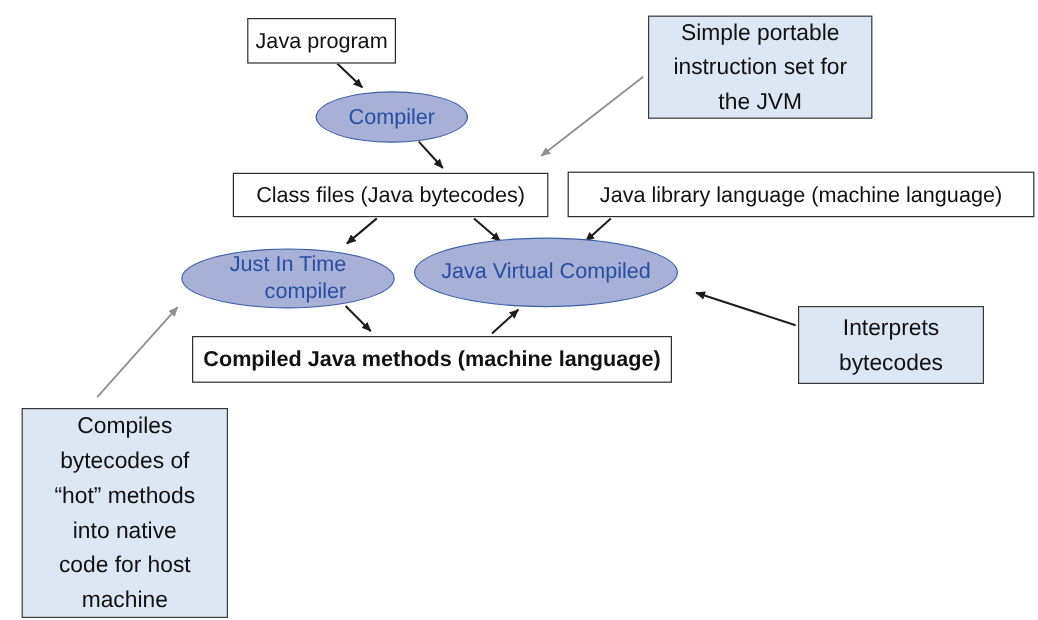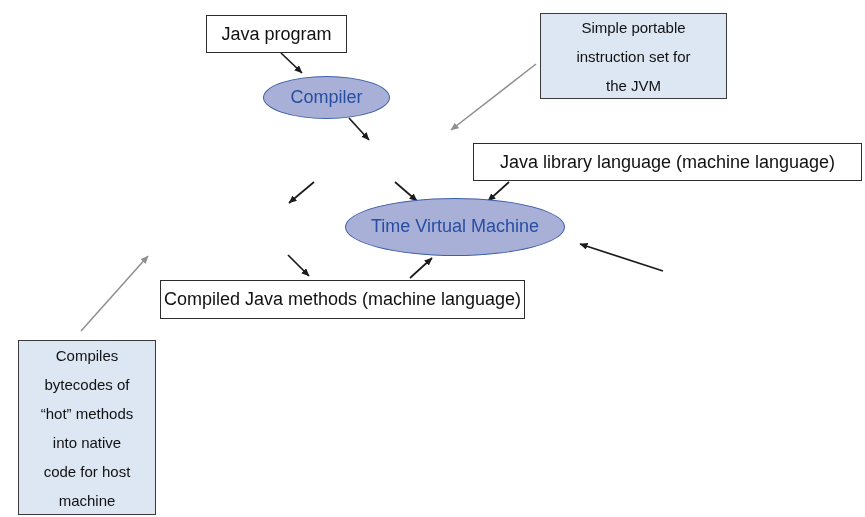--- a/index.html
+++ b/index.html
@@ -60,46 +60,46 @@
     text-align:right;
     white-space:pre-line;
     line-height:1.2;
   }
   .annotation{
     position:absolute;
     box-sizing:border-box;
     background:var(--annotation-fill);
     border:1.8px solid var(--annotation-border);
     color:var(--text);
-    font-size:15px;
+    font-size:19px;
     display:flex;
     align-items:center;
     justify-content:center;
     text-align:center;
     white-space:pre-line;
     line-height:29px;
   }
   .stroke-black{stroke:var(--arrow-black);stroke-width:1.7;}
   .stroke-gray{stroke:var(--arrow-gray);stroke-width:1.5;}
   .head-black{fill:var(--arrow-black);}
   .head-gray{fill:var(--arrow-gray);}
 
   
-  #java-program     {left:206px; top:15px;  width:141px; height:38px;}
+  #java-program     {left:206px; top:15px;  width:124px; height:38px;}
   #class-files      {left:194px; top:144px; width:263px; height:37px;}
   #java-library     {left:473px; top:143px; width:389px; height:38px;}
-  #compiled-methods {left:160px; top:280px; width:365px; height:39px;}
+  #compiled-methods {left:160px; top:280px; width:400px; height:39px;font-weight:bold;}
 
   #compiler {left:263px; top:76px;  width:127px; height:43px;}
   #jit      {left:151px; top:207px; width:178px; height:50px;}
   #jvm      {left:345px; top:198px; width:220px; height:58px;}
 
   #simple-portable {left:540px; top:13px;  width:187px; height:86px;}
   #interprets      {left:665px; top:255px; width:155px; height:65px;}
-  #compiles-hot    {left:18px;  top:340px; width:138px; height:175px;}
+  #compiles-hot    {left:18px;  top:340px; width:172px; height:175px;}
 </style>
 </head>
 <body>
 
 <div class="canvas">
 
   <svg class="arrow-layer" viewBox="0 0 865 517" xmlns="http://www.w3.org/2000/svg">
     <defs>
       <marker id="ah-black" class="head-black" markerWidth="9" markerHeight="8" refX="7.5" refY="3.5" orient="auto" markerUnits="userSpaceOnUse">
         <path d="M0,0 L8,3.5 L0,7 z" class="head-black"></path>
@@ -118,32 +118,37 @@
     <line class="stroke-black" x1="410" y1="278" x2="432" y2="258" marker-end="url(#ah-black)"></line>
     <line class="stroke-black" x1="663" y1="271" x2="580" y2="244" marker-end="url(#ah-black)"></line>
     <line class="stroke-gray" x1="536" y1="64" x2="451" y2="130" marker-end="url(#ah-gray)"></line>
     <line class="stroke-gray" x1="81" y1="331" x2="148" y2="256" marker-end="url(#ah-gray)"></line>
   </svg>
 
   <div id="java-program" class="node">Java program</div>
 
   <div id="compiler" class="ellipse">Compiler</div>
 
+  <div id="class-files" class="node">Class files (Java bytecodes)</div>
 
   <div id="java-library" class="node">Java library language (machine language)</div>
 
+  <div id="jit" class="ellipse">Just In Time
+compiler</div>
 
-  <div id="jvm" class="ellipse">Time Virtual Machine</div>
+  <div id="jvm" class="ellipse">Java Virtual Compiled</div>
 
   <div id="compiled-methods" class="node">Compiled Java methods (machine language)</div>
 
   <div id="simple-portable" class="annotation">Simple portable
 instruction set for
 the JVM</div>
 
+  <div id="interprets" class="annotation">Interprets
+bytecodes</div>
 
   <div id="compiles-hot" class="annotation">Compiles
 bytecodes of
 “hot” methods
 into native
 code for host
 machine</div>
 
 </div>
 

